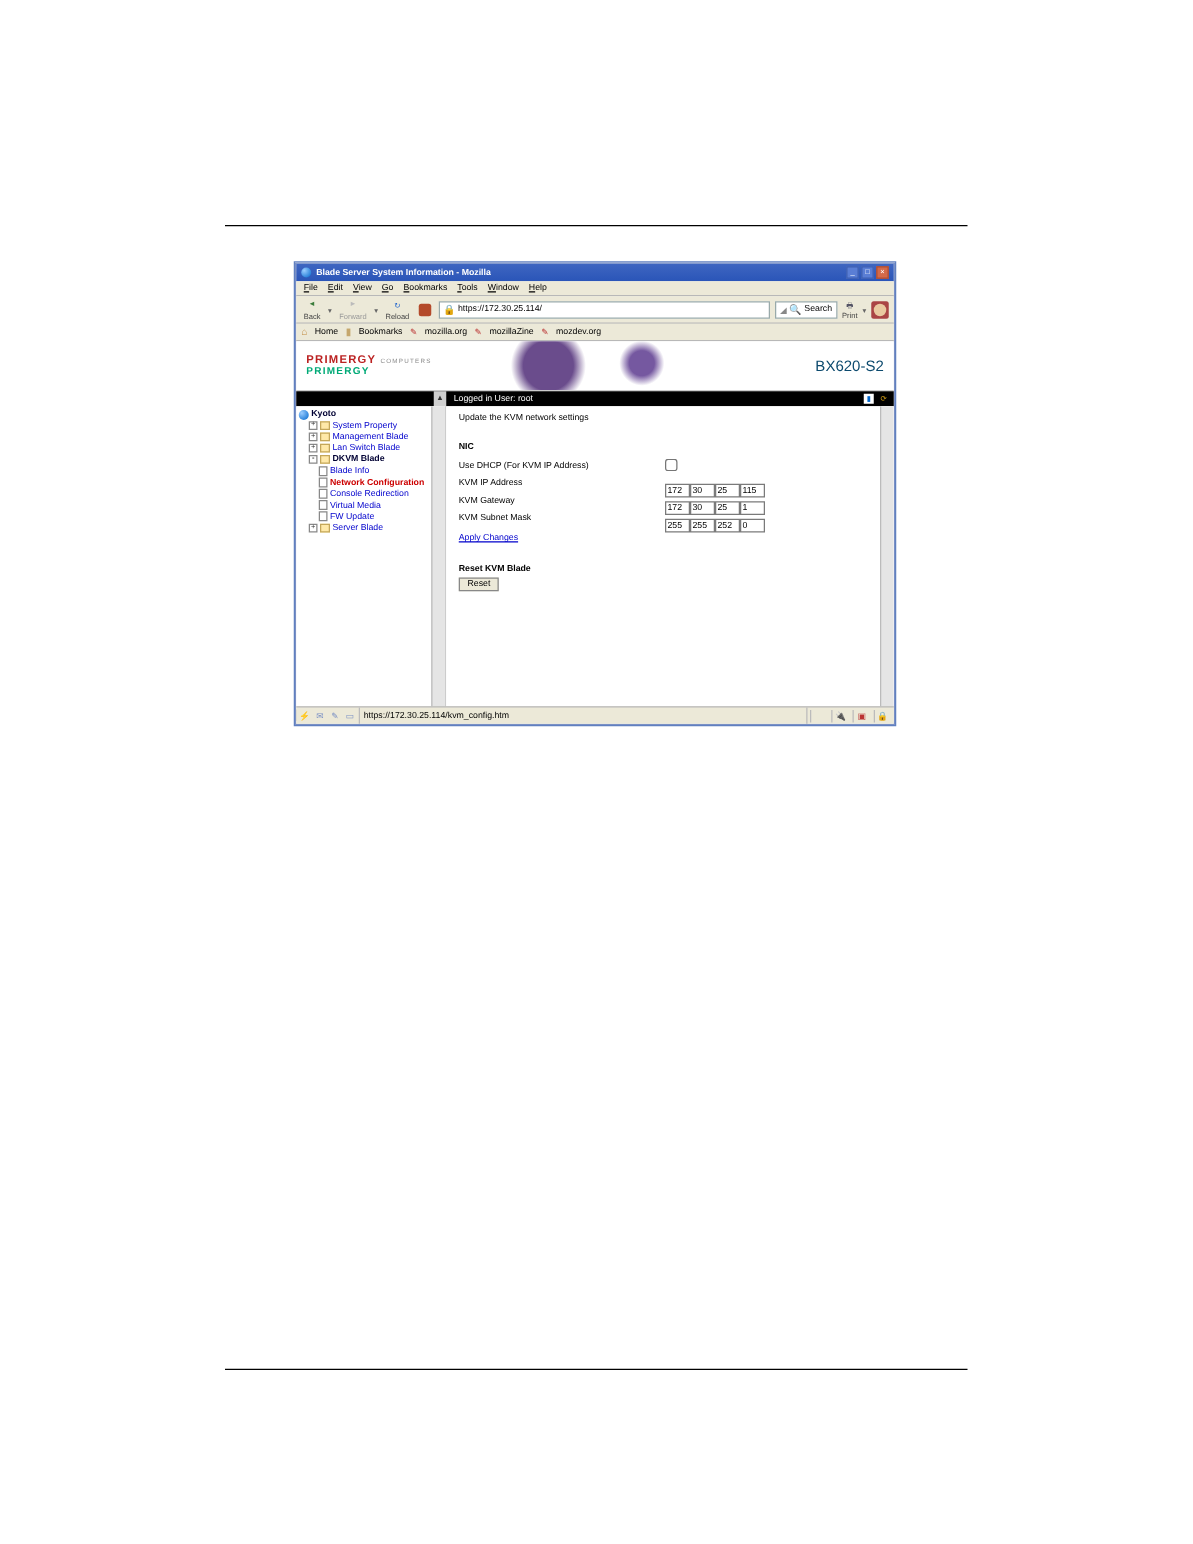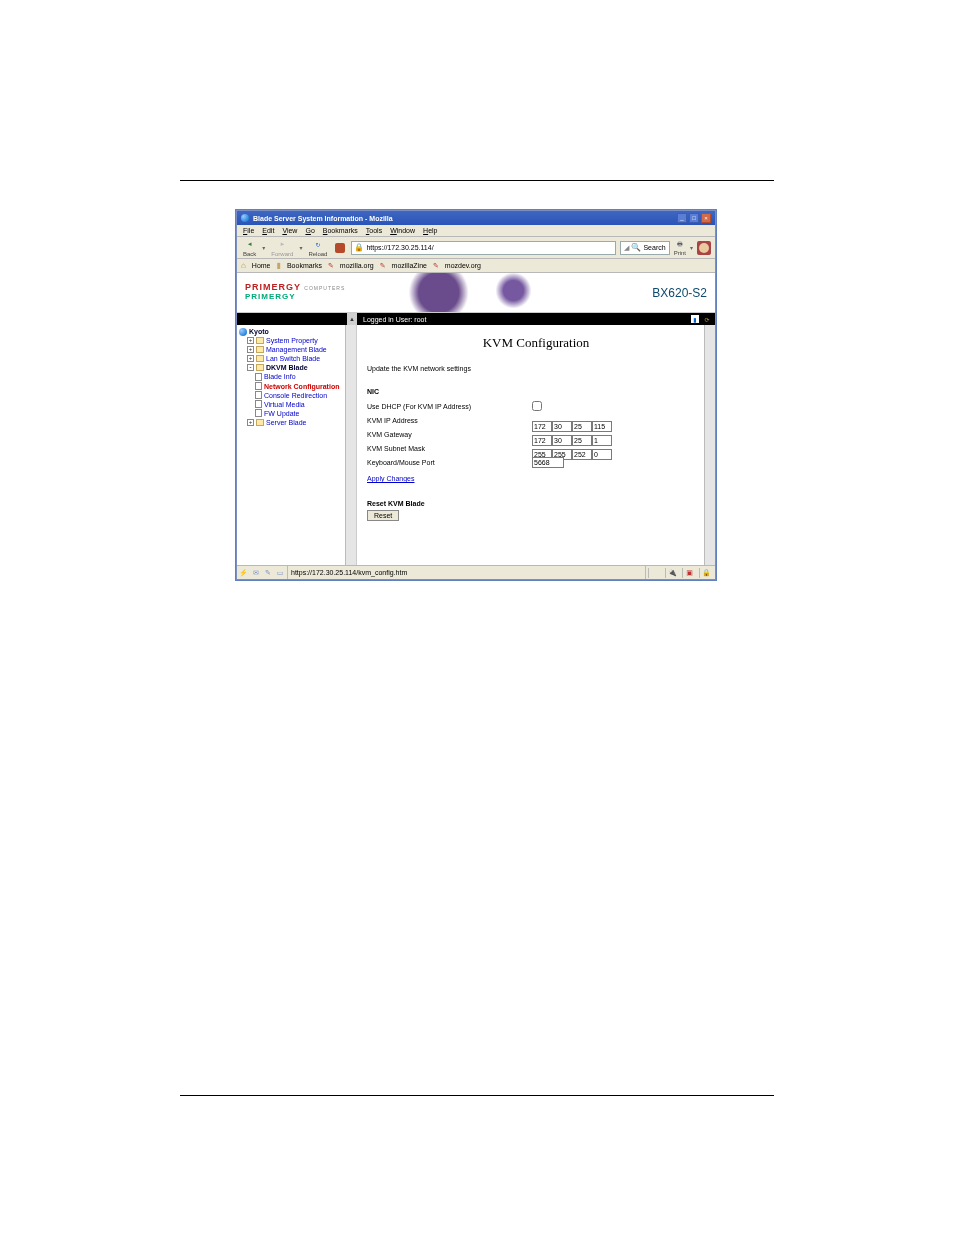--- a/index.html
+++ b/index.html
@@ -242,21 +242,20 @@
             <span class="fold"></span>
             <span>Server Blade</span>
           </div>
         <div class="pane-bottom-scroll" style="right:10px;">
           <span class="arrow pbs-left"></span>
           <span class="arrow pbs-right"></span>
         </div>
       </div>
 
       <div class="main-pane">
-        <h1>KVM Configuration</h1>
         <div class="instr">Update the KVM network settings</div>
         <div class="nic">NIC</div>
 
         <div class="form-row">
           <span class="lbl">Use DHCP (For KVM IP Address)</span>
           <input type="checkbox" class="cb" style="">
         </div>
         <div class="form-row">
           <span class="lbl">KVM IP Address</span>
           <input class="oct" value="172" style="">
@@ -270,24 +269,20 @@
           <input class="oct" value="30" style="">
           <input class="oct" value="25" style="">
           <input class="oct" value="1" style="">
         </div>
         <div class="form-row">
           <span class="lbl">KVM Subnet Mask</span>
           <input class="oct" value="255" style="">
           <input class="oct" value="255" style="">
           <input class="oct" value="252" style="">
           <input class="oct" value="0" style="">
-        </div>
-        <div class="form-row">
-          <span class="lbl">Keyboard/Mouse Port</span>
-          <input class="port" value="5668" style="">
         </div>
         <a href="#" class="apply">Apply Changes</a>
 
         <div class="reset-sec">
           <div class="rt">Reset KVM Blade</div>
           <button class="reset-btn">Reset</button>
         </div>
 
         <div class="pane-bottom-scroll">
           <span class="arrow pbs-left"></span>

